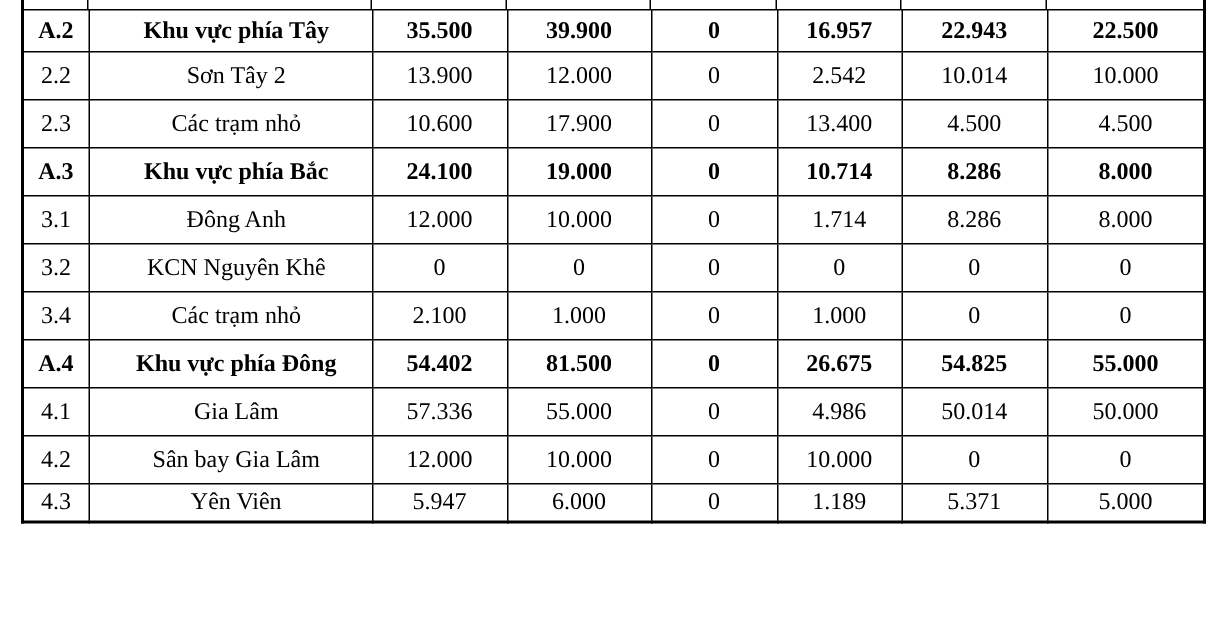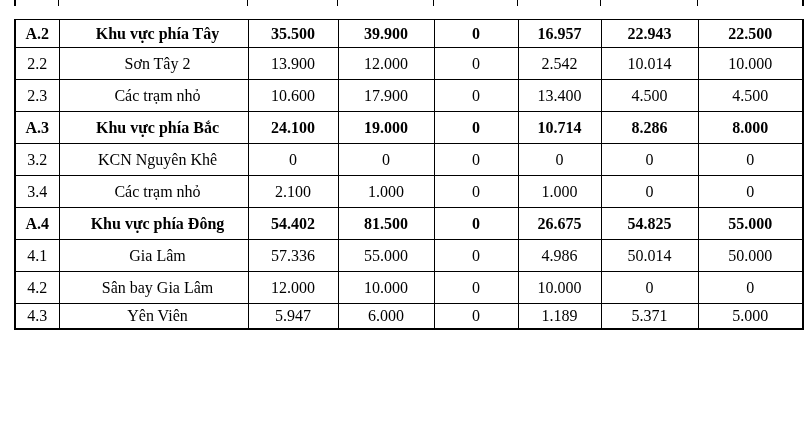--- a/index.html
+++ b/index.html
@@ -27,21 +27,21 @@
   
   .stub {
     position: absolute;
     top: 0;
     height: 6px;
     background: var(--border-color);
   }
   .table-wrap {
     position: absolute;
     left: 14px;
-    top: 19px;
+    top: 6px;
   }
   table {
     border-collapse: collapse;
     table-layout: fixed;
     border-left: 2px solid var(--border-color);
     border-right: 2px solid var(--border-color);
     border-bottom: 2px solid var(--border-color);
     border-top: 1px solid var(--border-color);
   }
   tr { height: 32px; }
@@ -114,20 +114,30 @@
             <td>A.3</td>
             <td class="name-cell">Khu vực phía Bắc</td>
             <td>24.100</td>
             <td>19.000</td>
             <td>0</td>
             <td>10.714</td>
             <td>8.286</td>
             <td>8.000</td>
           </tr>
           <tr>
+            <td>3.1</td>
+            <td class="name-cell">Đông Anh</td>
+            <td>12.000</td>
+            <td>10.000</td>
+            <td>0</td>
+            <td>1.714</td>
+            <td>8.286</td>
+            <td>8.000</td>
+          </tr>
+          <tr>
             <td>3.2</td>
             <td class="name-cell">KCN Nguyên Khê</td>
             <td>0</td>
             <td>0</td>
             <td>0</td>
             <td>0</td>
             <td>0</td>
             <td>0</td>
           </tr>
           <tr>

